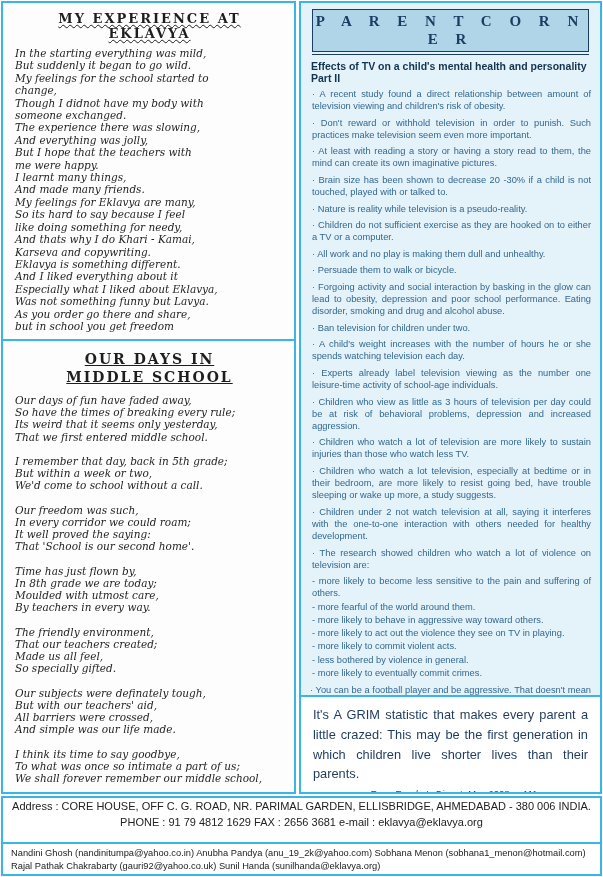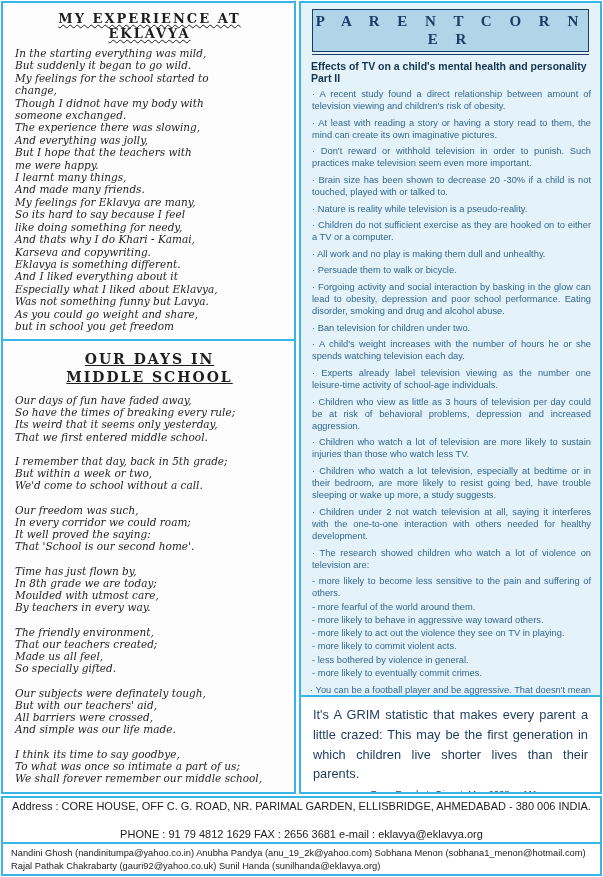--- a/index.html
+++ b/index.html
@@ -96,21 +96,21 @@
     text-align: justify; margin-bottom: 3px;
   }
   .grim-src {
     font-size: 9.5px; font-style: italic; color: #1d3a5f;
     text-align: center; line-height: 1.45;
   }
   
   .addr-bar {
     height: 48px; border: 2px solid #3ab5e8; margin-top: 2px;
     background: #ffffff; display: flex; flex-direction: column;
-    justify-content: space-between; align-items: center;
+    justify-content: flex-start; align-items: center;
   }
   .addr-line { font-size: 11px; color: #222222; line-height: 16px; }
   .contact-bar {
     height: 32px; border: 2px solid #3ab5e8; border-top: none;
     background: #ffffff; padding: 3px 6px 0 8px;
   }
   .contact-line { font-size: 9.3px; color: #222222; line-height: 12.5px; white-space: nowrap; }
 </style>
 </head>
 <body>
@@ -138,21 +138,21 @@
             <div class="hw-line">And made many friends.</div>
             <div class="hw-line">My feelings for Eklavya are many,</div>
             <div class="hw-line">So its hard to say because I feel</div>
             <div class="hw-line">like doing something for needy,</div>
             <div class="hw-line">And thats why I do Khari - Kamai,</div>
             <div class="hw-line">Karseva and copywriting.</div>
             <div class="hw-line">Eklavya is something different.</div>
             <div class="hw-line">And I liked everything about it</div>
             <div class="hw-line">Especially what I liked about Eklavya,</div>
             <div class="hw-line">Was not something funny but Lavya.</div>
-            <div class="hw-line">As you could go weight and share,</div>
+            <div class="hw-line">As you order go there and share,</div>
             <div class="hw-line">but in school you get freedom</div>
             <div class="hw-line"></div>
           </div>
 
       </div>
 
       <div class="hw-box second">
         <div class="hw-title2">
           <span class="tline">OUR DAYS IN</span><br>
           <span class="tline">MIDDLE SCHOOL</span>
@@ -202,22 +202,22 @@
       <div class="pc-panel">
         <div class="pc-header">
           <span class="pc-header-text">P A R E N T C O R N E R</span>
         </div>
         <div class="pc-rule"></div>
         <div class="pc-subtitle">Effects of TV on a child's mental health and personality  Part II</div>
 
         <div class="pc-bullets">
 
         <div class="pc-bullet">A recent study found a direct relationship between amount of television viewing and children's risk of obesity.</div>
+            <div class="pc-bullet">Don't reward or withhold television in order to punish. Such practices make television seem even more important.</div>
             <div class="pc-bullet">At least with reading a story or having a story read to them, the mind can create its own imaginative pictures.</div>
-            <div class="pc-bullet">Don't reward or withhold television in order to punish. Such practices make television seem even more important.</div>
             <div class="pc-bullet">Brain size has been shown to decrease 20 -30% if a child is not touched, played with or talked to.</div>
             <div class="pc-bullet">Nature is reality while television is a pseudo-reality.</div>
             <div class="pc-bullet">Children do not sufficient exercise as they are hooked on to either a TV or a computer.</div>
             <div class="pc-bullet">All work and no play is making them dull and unhealthy.</div>
             <div class="pc-bullet">Persuade them to walk or bicycle.</div>
             <div class="pc-bullet">Forgoing activity and social interaction by basking in the glow can lead to obesity, depression and poor school performance. Eating disorder, smoking and drug and alcohol abuse.</div>
             <div class="pc-bullet">Ban television for children under two.</div>
             <div class="pc-bullet">A child's weight increases with the number of hours he or she spends watching television each day.</div>
             <div class="pc-bullet">Experts already label television viewing as the number one leisure-time activity of school-age individuals.</div>
             <div class="pc-bullet">Children who view as little as 3 hours of television per day could be at risk of behavioral problems, depression and increased aggression.</div>

